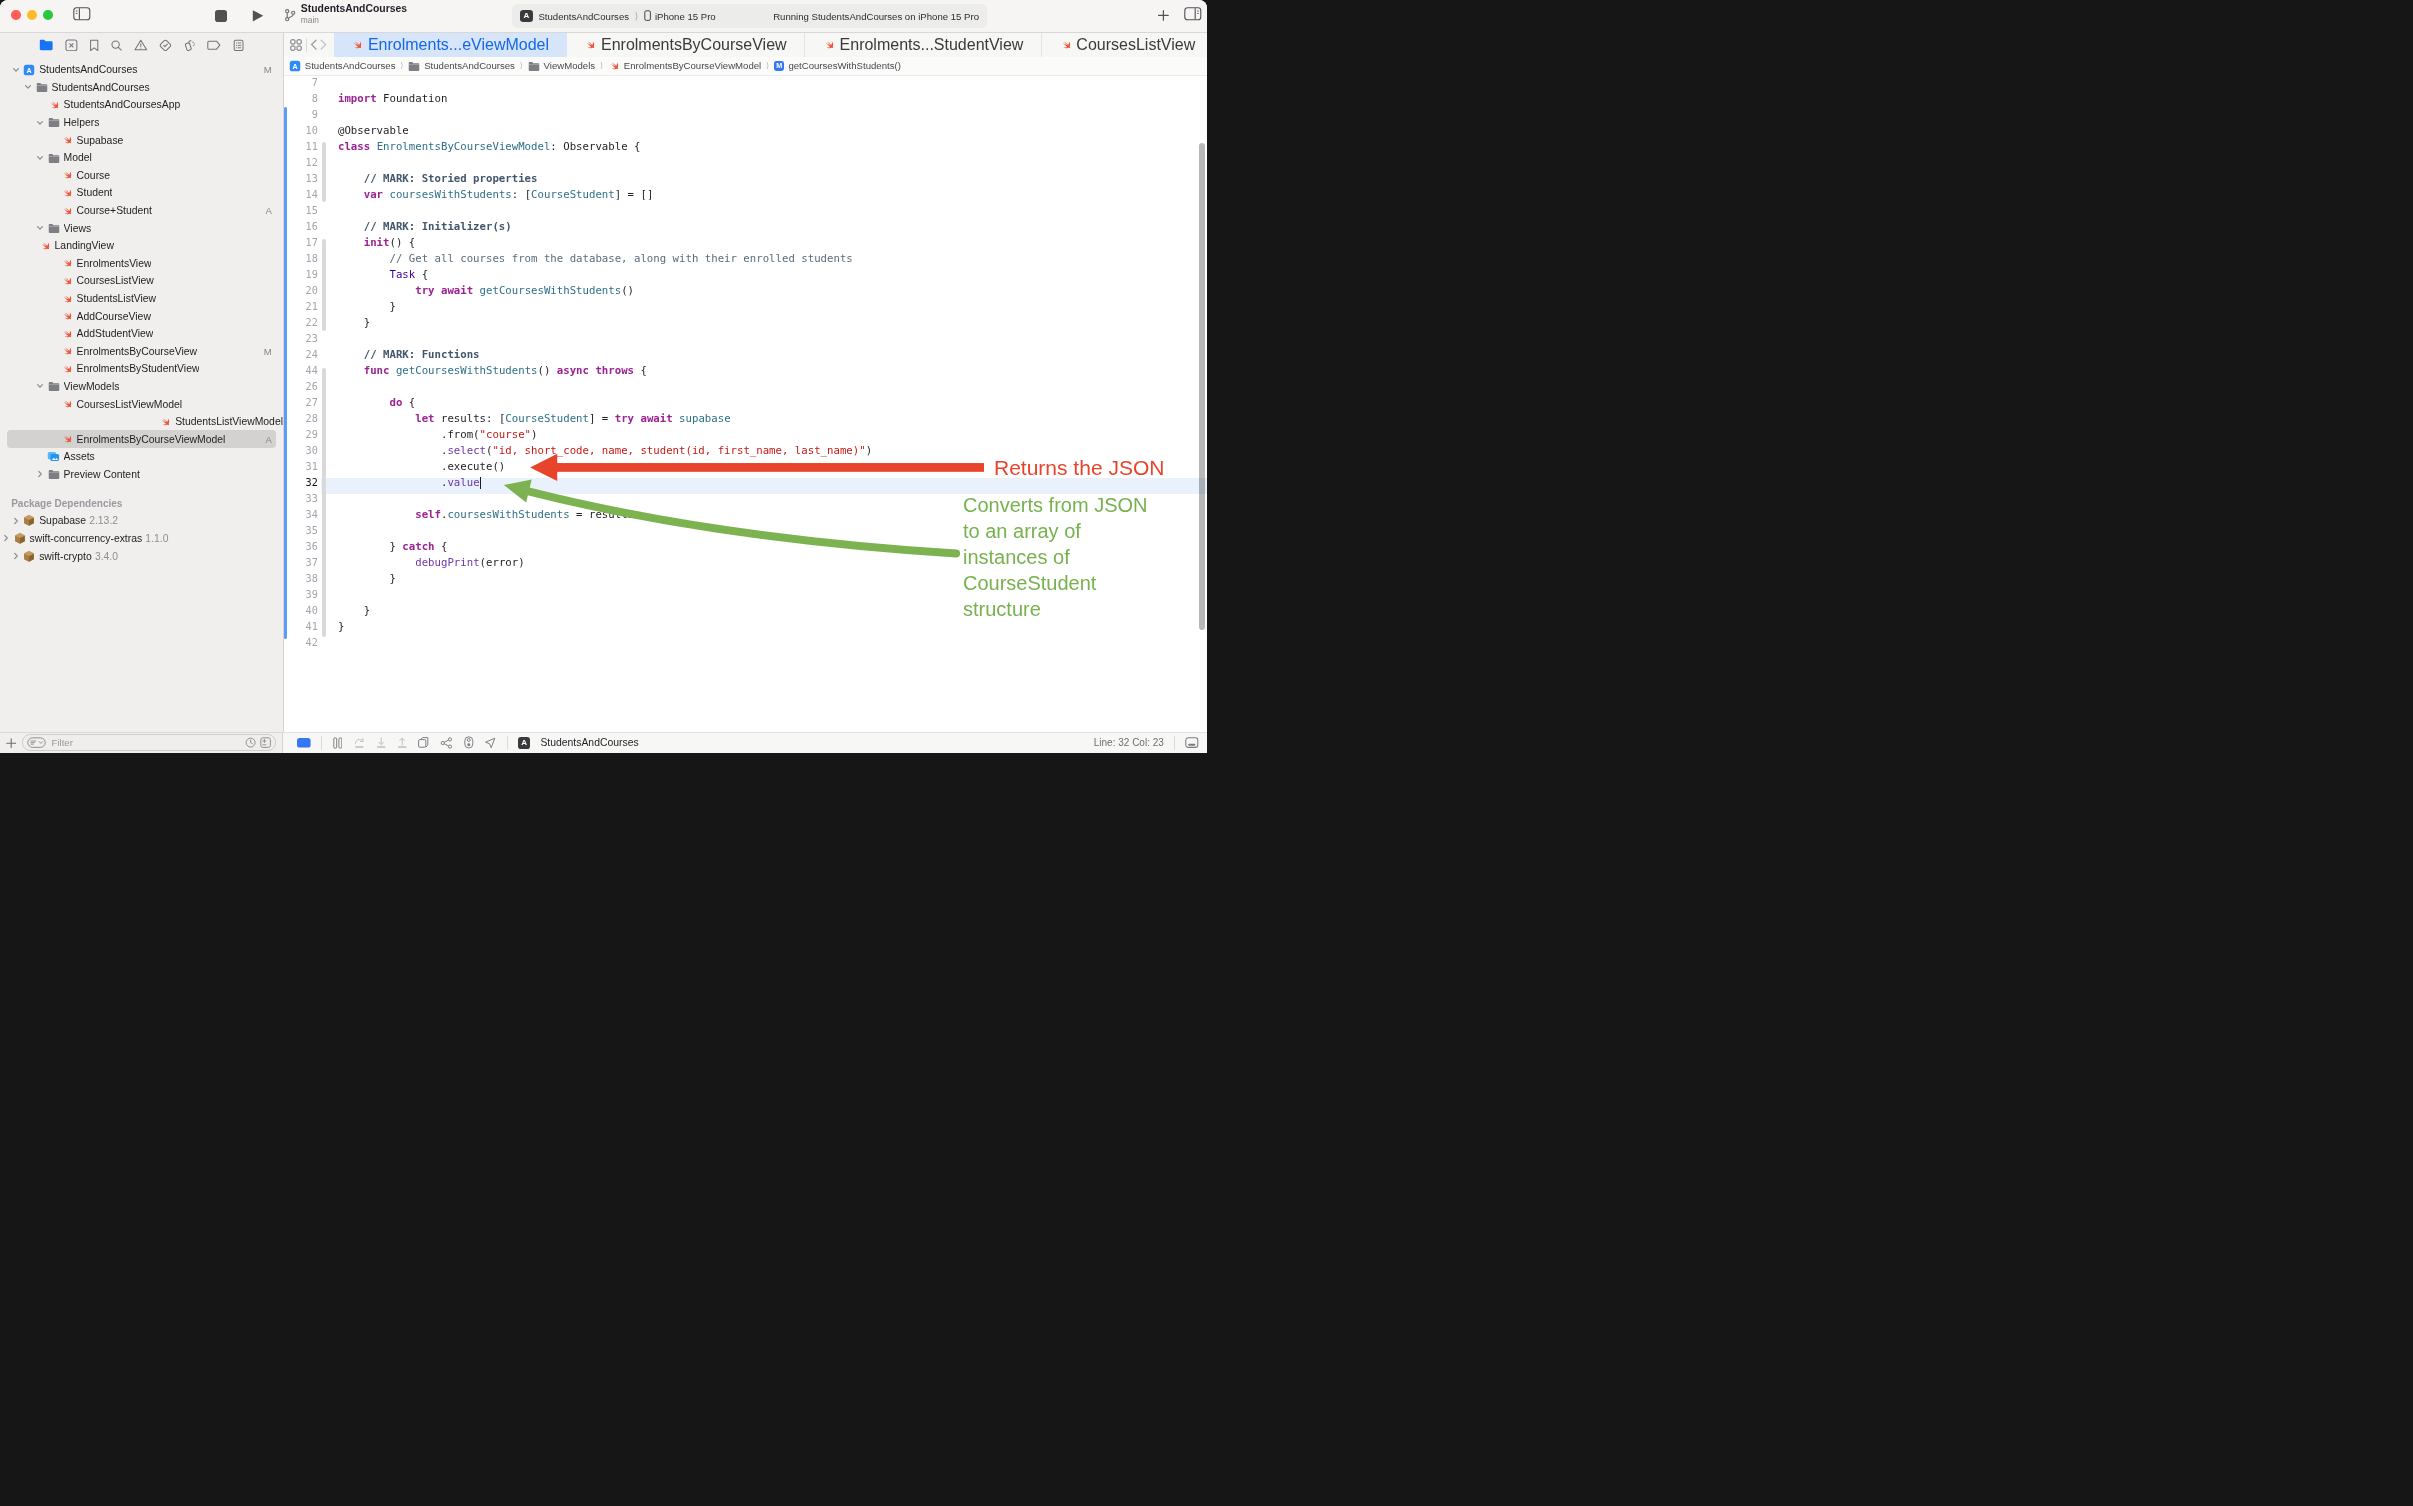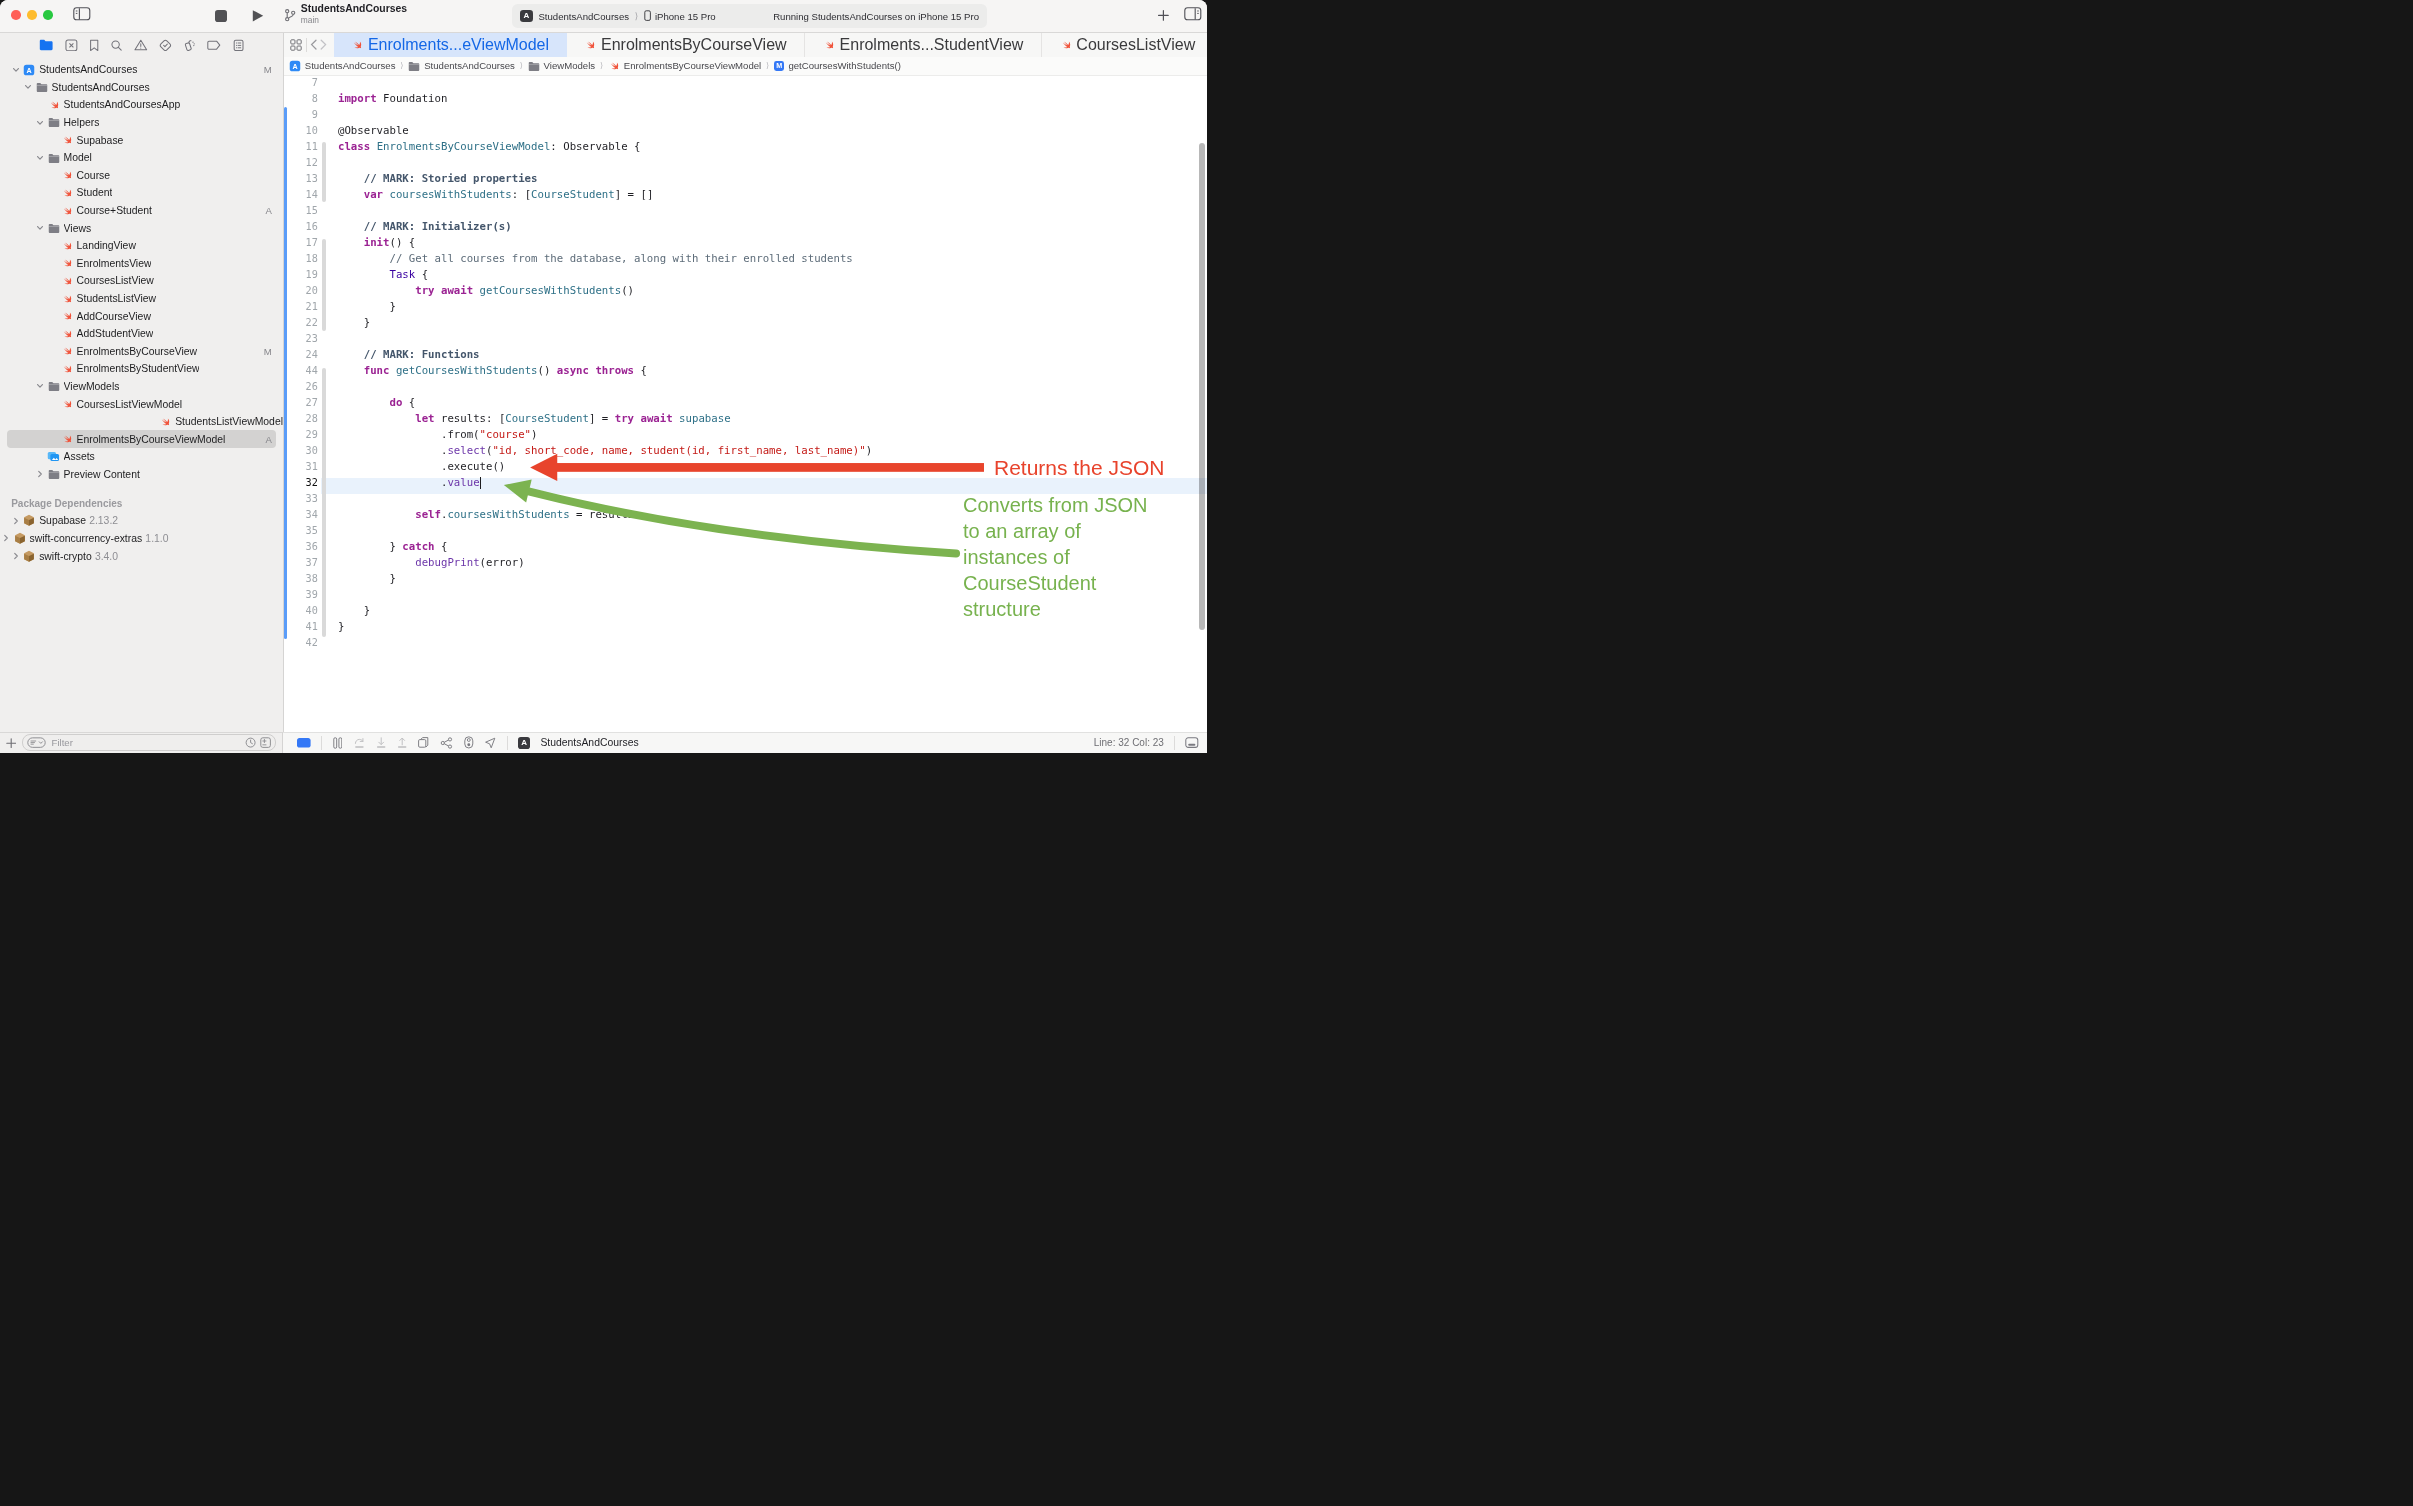--- a/index.html
+++ b/index.html
@@ -412,21 +412,21 @@
               </svg>
             </span>
             <span class="ticon">
               <svg width="12" height="10.4" viewBox="0 0 16 13">
                 <path fill="#7e7e85" d="M1 2.2C1 1.5 1.6 1 2.3 1h3.4l1.5 1.5h6.5c.7 0 1.3.5 1.3 1.2v8c0 .7-.6 1.3-1.3 1.3H2.3C1.6 13 1 12.4 1 11.7z"></path>
                 <path fill="#ffffff" opacity=".35" d="M1 3.6h14v.9H1z"></path>
               </svg>
             </span>
             <span class="lbl">Views</span>
           </div>
-          <div class="tree-row" style="padding-left: 47px;">
+          <div class="tree-row" style="padding-left: 25px;">
             <span class="chev"></span>
             <span class="ticon">
               <svg width="12" height="12" viewBox="0 0 16 16">
                 <path fill="#f05138" d="M13 10.1c1.1-2.2.7-5-1.1-6.8.3 1.6 0 3.3-1 4.6C9.3 6 7.3 4.4 5.2 3.3c1.7 1.8 3.4 3.7 4.8 5.3-2.1-1-4.4-2.5-6.3-4.1 1.7 2.4 3.9 4.6 6.2 6.2-1.2.7-3.1.6-5.2-.2 2 1.6 4.8 2.2 6.7 1.2.7-.4 1.4 0 1.8.6.4-.7.4-1.5-.2-2.2z"></path>
               </svg>
             </span>
             <span class="lbl">LandingView</span>
           </div>
           <div class="tree-row" style="padding-left: 47px;">
             <span class="chev"></span>

